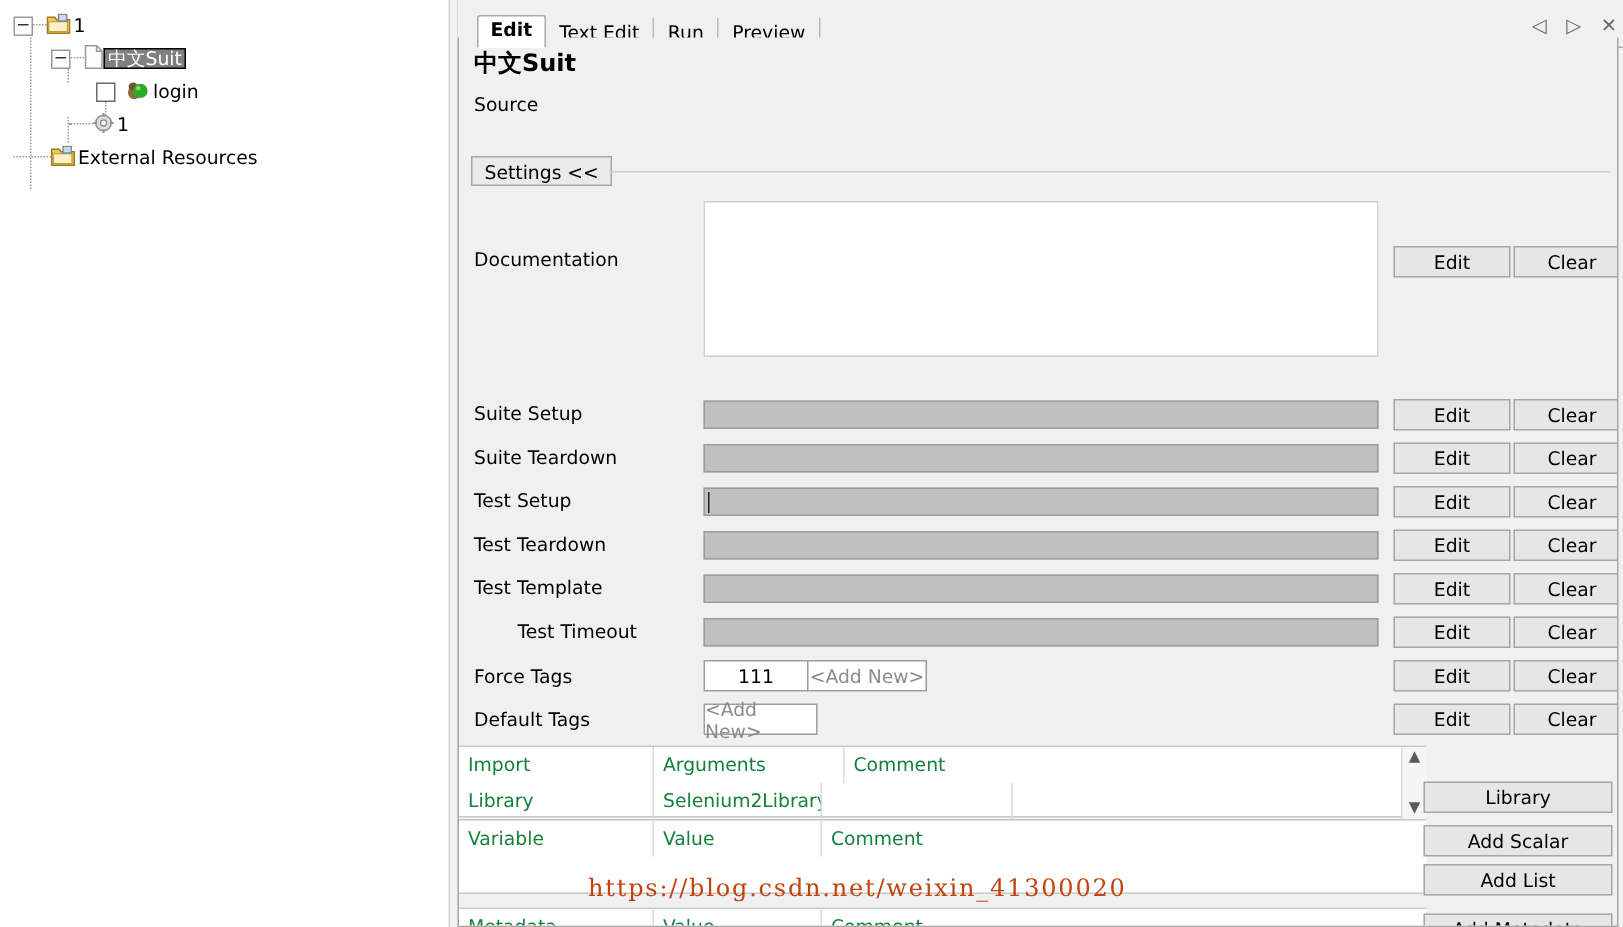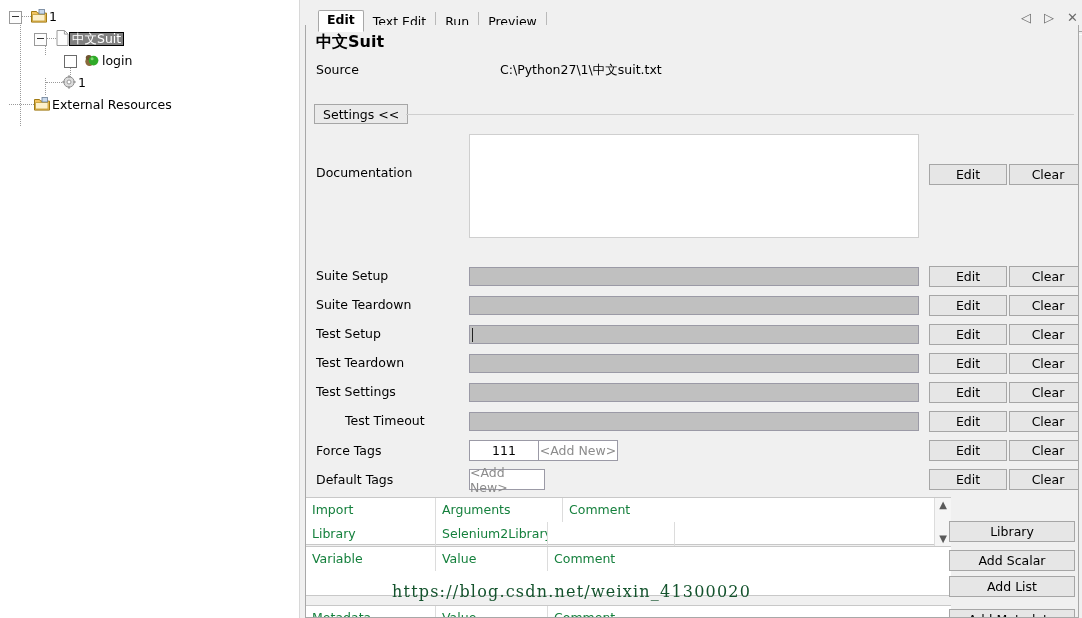--- a/index.html
+++ b/index.html
@@ -280,21 +280,21 @@
     border: 1px solid #a6a6a6;
     font-size: 12.5px; color: #000;
     display: flex; align-items: center; justify-content: center;
     box-sizing: border-box;
   }
 
   #watermark {
     position: absolute; left: 392px; top: 582px;
     font-family: "DejaVu Serif", "Liberation Serif", serif;
     font-size: 16px;
-    color: #14532d;
+    color: #c2410c;
     letter-spacing: 1.2px;
     white-space: nowrap;
     pointer-events: none;
   }
 </style>
 </head>
 <body>
 
 <div id="app">
 
@@ -396,21 +396,20 @@
         <span class="tab-ctrl">◁</span>
         <span class="tab-ctrl">▷</span>
         <span class="tab-ctrl">✕</span>
       </div>
     </div>
 
     <div id="content">
 
       <div id="suite-title">中文Suit</div>
       <div id="src-label">Source</div>
-      <div id="src-value">C:\Python27\1\中文suit.txt</div>
 
       <div id="settings-btn">Settings &lt;&lt;</div>
       <div id="settings-rule"></div>
 
       <div style="position:absolute; left:0; top:105px; width:772px; height:110px;">
         <div class="row-label" style="top:35px;">Documentation</div>
         <div id="doc-box"></div>
         <div class="btn" style="left:623px; top:34px;">Edit</div>
         <div class="btn" style="left:703px; top:34px;">Clear</div>
       </div>
@@ -439,21 +438,21 @@
       </div>
 
       <div style="position:absolute; left:0; top:327px; width:772px; height:29px;">
         <div class="row-label" style="top:3px;">Test Teardown</div>
         <div class="field" style="top:2px;"></div>
         <div class="btn" style="left:623px; top:1px;">Edit</div>
         <div class="btn" style="left:703px; top:1px;">Clear</div>
       </div>
 
       <div style="position:absolute; left:0; top:356px; width:772px; height:29px;">
-        <div class="row-label" style="top:3px;">Test Settings</div>
+        <div class="row-label" style="top:3px;">Test Template</div>
         <div class="field" style="top:2px;"></div>
         <div class="btn" style="left:623px; top:1px;">Edit</div>
         <div class="btn" style="left:703px; top:1px;">Clear</div>
       </div>
 
       <div style="position:absolute; left:0; top:385px; width:772px; height:29px;">
         <div class="row-label" style="top:3px;margin-left:29px;">Test Timeout</div>
         <div class="field" style="top:2px;"></div>
         <div class="btn" style="left:623px; top:1px;">Edit</div>
         <div class="btn" style="left:703px; top:1px;">Clear</div>

